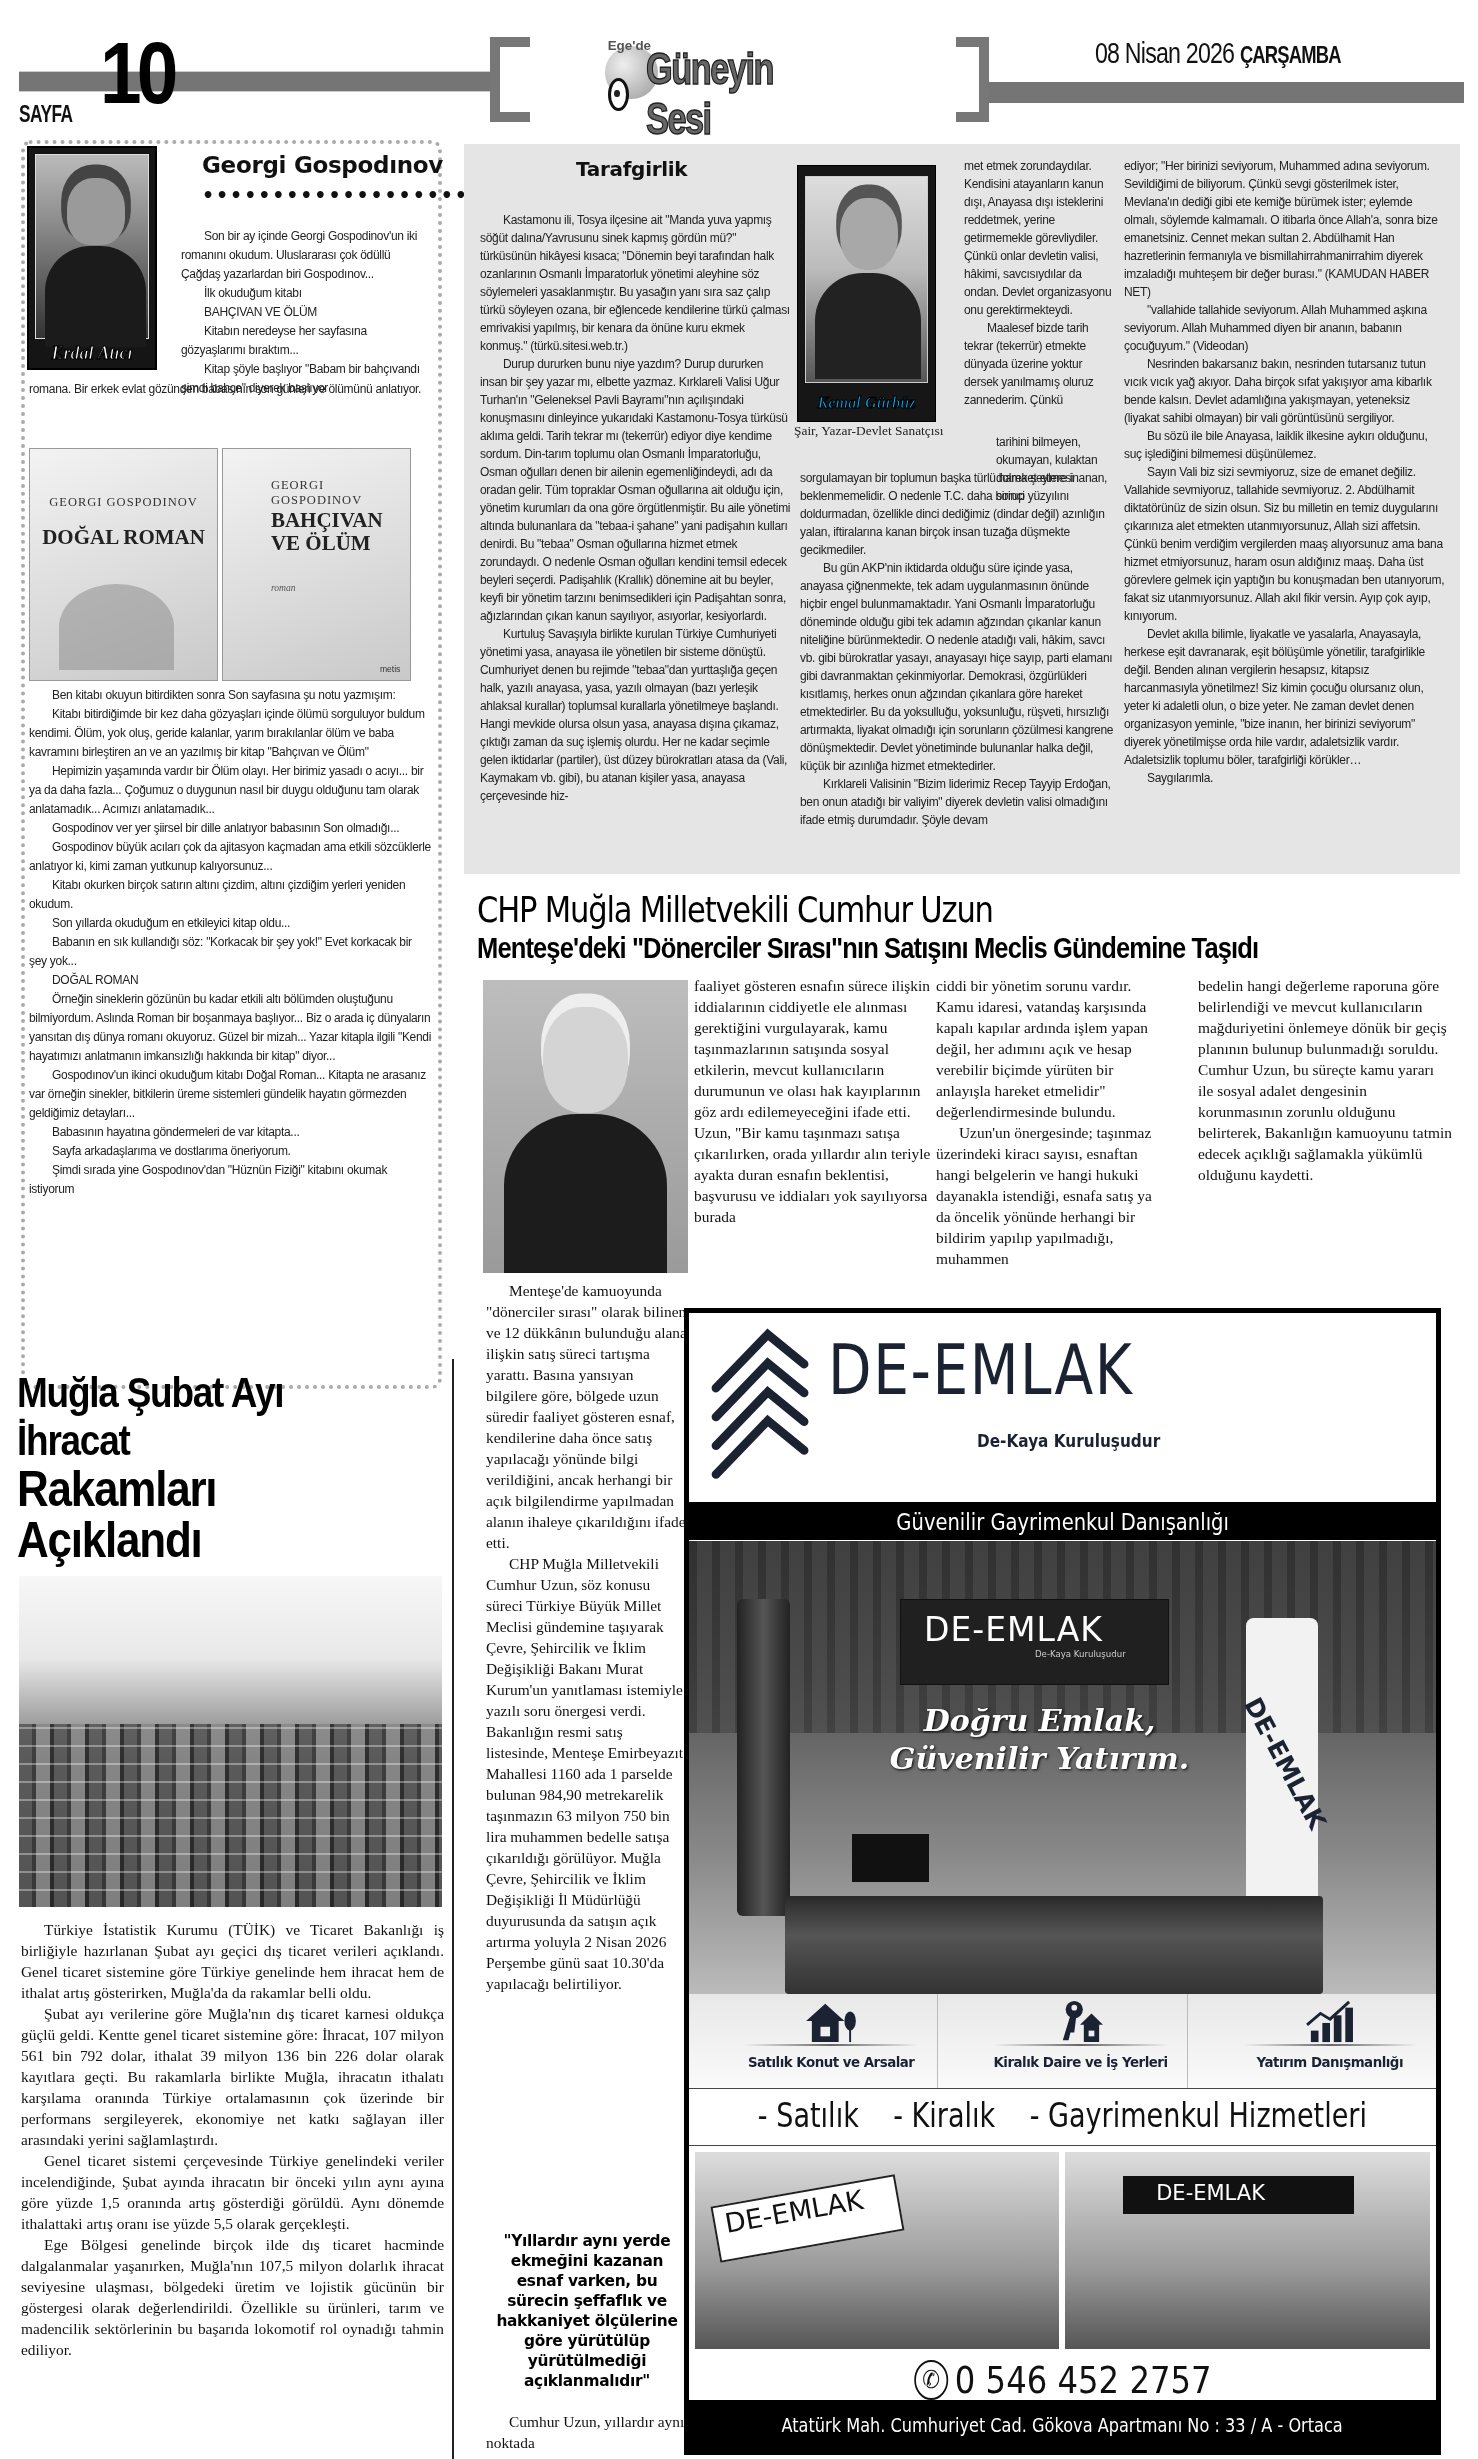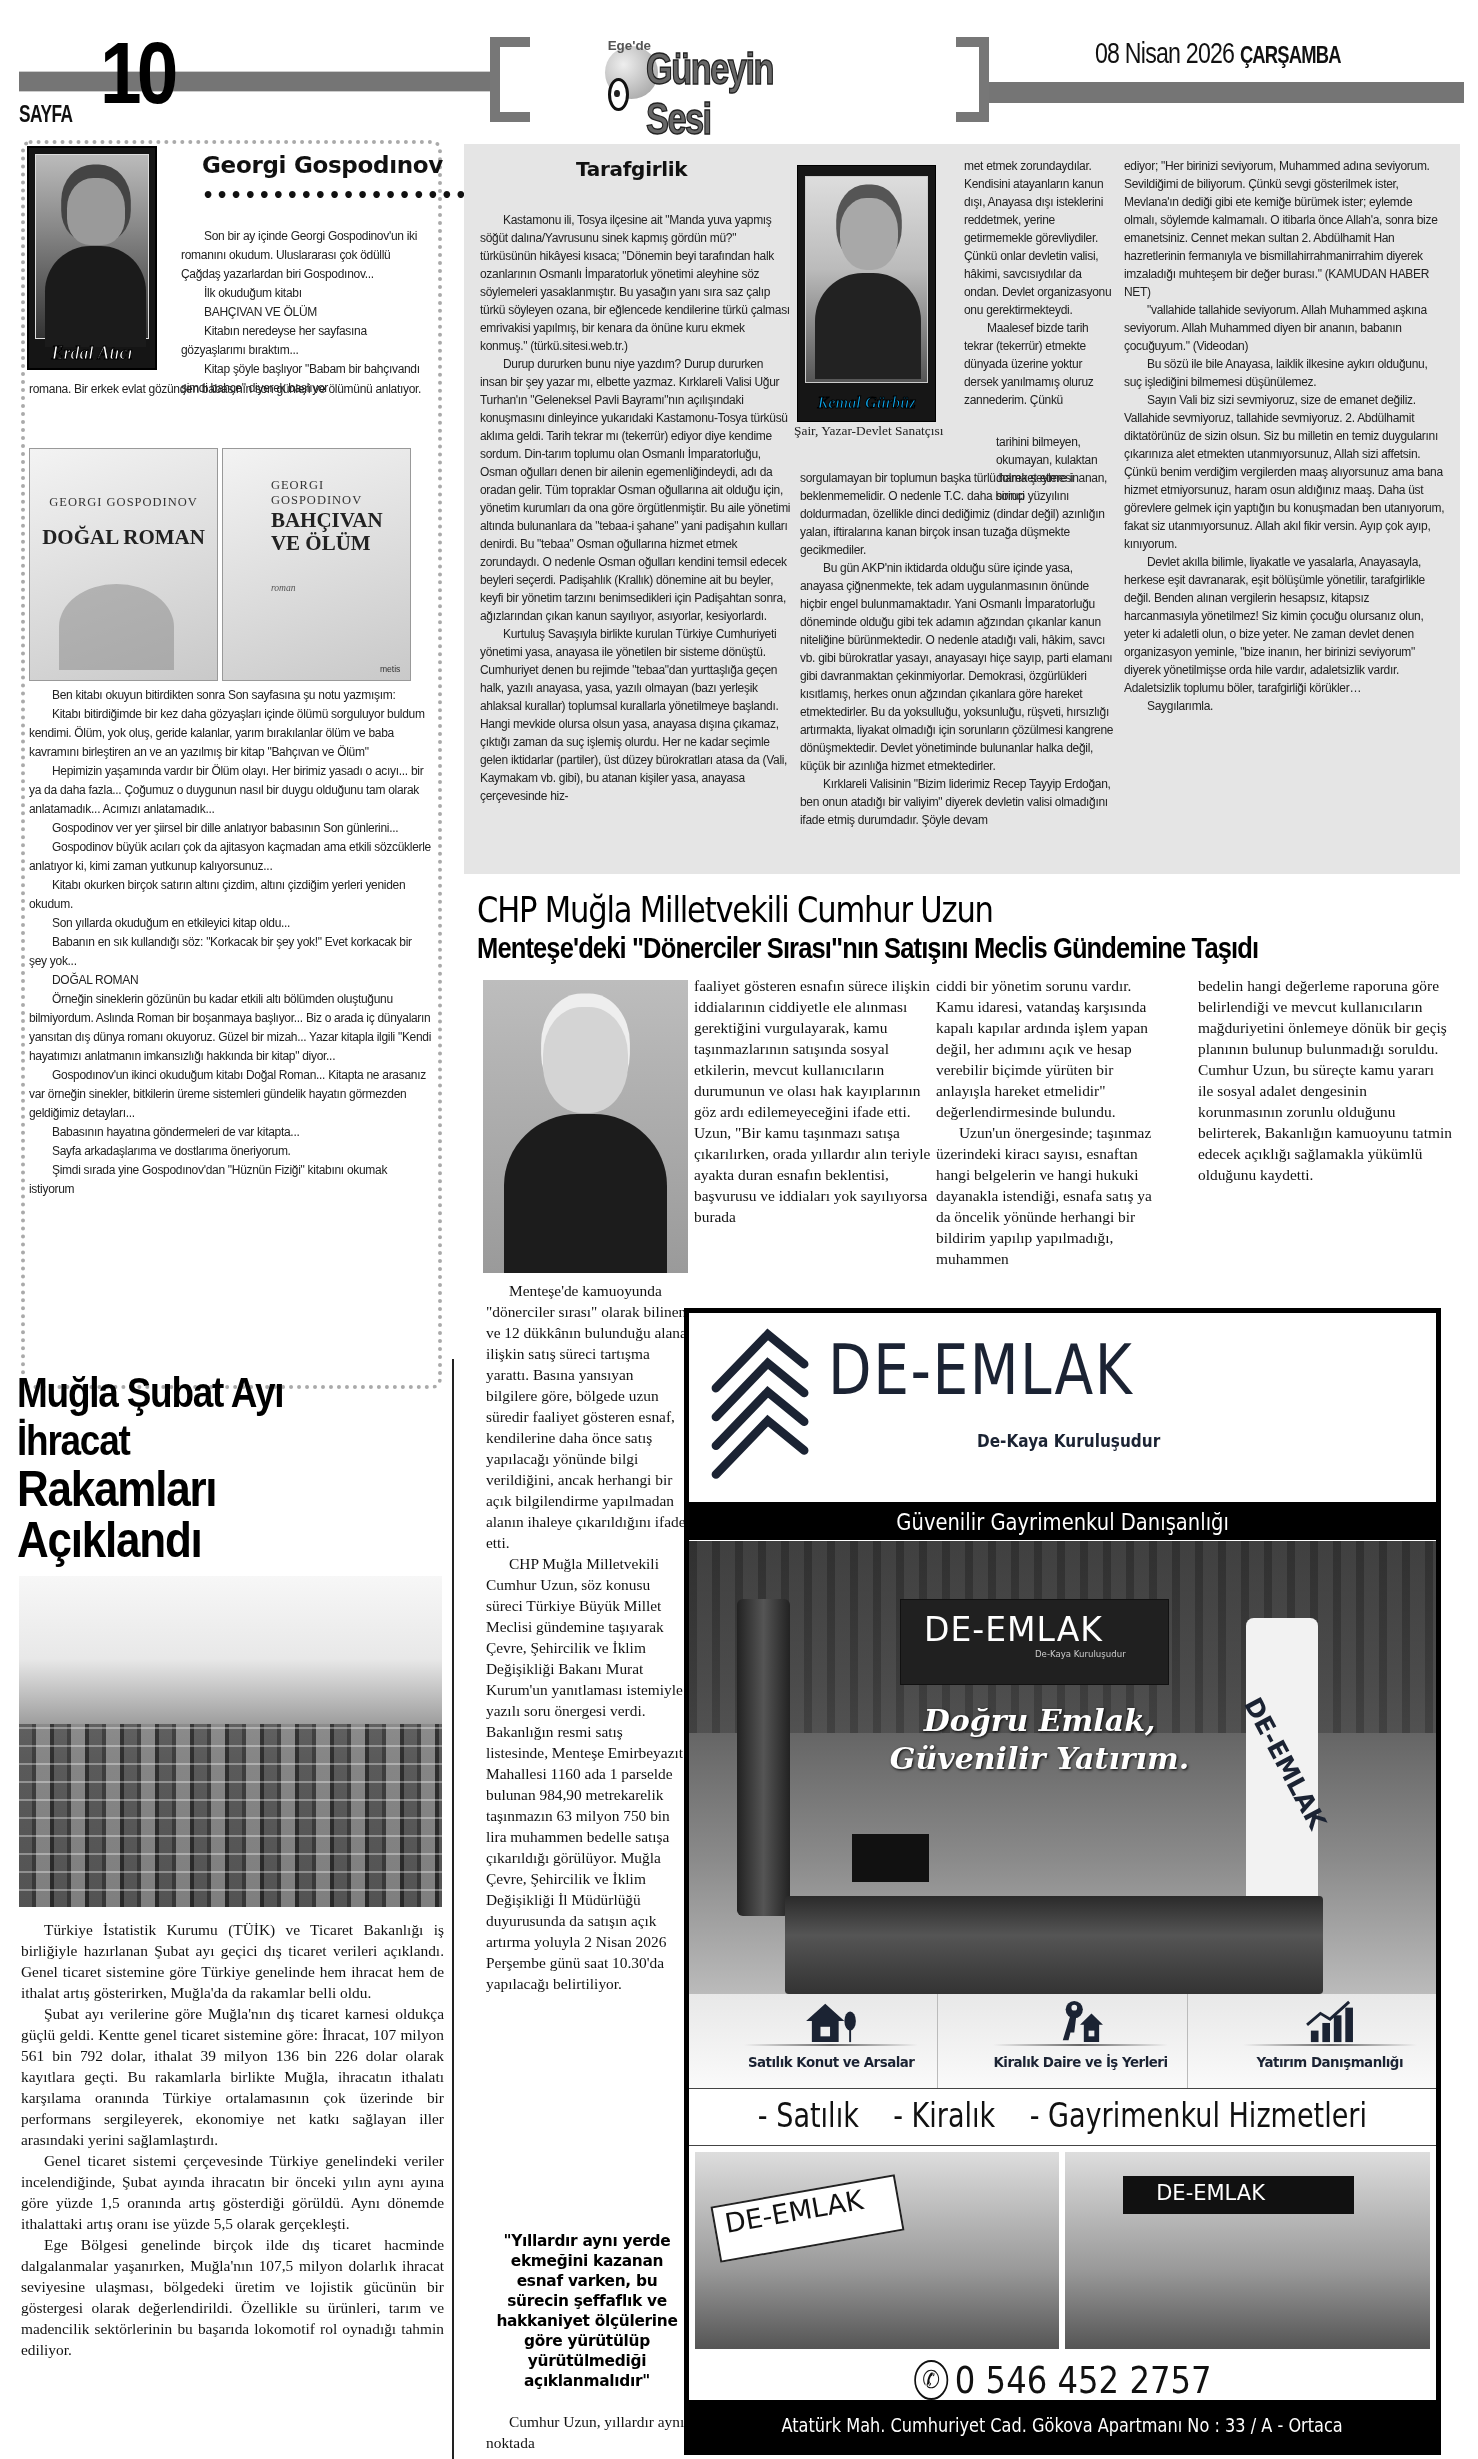--- a/index.html
+++ b/index.html
@@ -184,21 +184,21 @@
       <div class="book-title">BAHÇIVAN VE ÖLÜM</div>
       <div class="book-sub">roman</div>
       <div class="book-pub">metis</div>
     </div>
   </div>
 
   <div class="gos-text gos-text-c">
     <p>Ben kitabı okuyun bitirdikten sonra Son sayfasına şu notu yazmışım:</p>
     <p>Kitabı bitirdiğimde bir kez daha gözyaşları içinde ölümü sorguluyor buldum kendimi. Ölüm, yok oluş, geride kalanlar, yarım bırakılanlar ölüm ve baba kavramını birleştiren an ve an yazılmış bir kitap "Bahçıvan ve Ölüm"</p>
     <p>Hepimizin yaşamında vardır bir Ölüm olayı. Her birimiz yasadı o acıyı... bir ya da daha fazla... Çoğumuz o duygunun nasıl bir duygu olduğunu tam olarak anlatamadık... Acımızı anlatamadık...</p>
-    <p>Gospodinov ver yer şiirsel bir dille anlatıyor babasının Son günlerini...</p>
+    <p>Gospodinov ver yer şiirsel bir dille anlatıyor babasının Son olmadığı...</p>
     <p>Gospodinov büyük acıları çok da ajitasyon kaçmadan ama etkili sözcüklerle anlatıyor ki, kimi zaman yutkunup kalıyorsunuz...</p>
     <p>Kitabı okurken birçok satırın altını çizdim, altını çizdiğim yerleri yeniden okudum.</p>
     <p>Son yıllarda okuduğum en etkileyici kitap oldu...</p>
     <p>Babanın en sık kullandığı söz: "Korkacak bir şey yok!" Evet korkacak bir şey yok...</p>
     <p>DOĞAL ROMAN</p>
     <p>Örneğin sineklerin gözünün bu kadar etkili altı bölümden oluştuğunu bilmiyordum. Aslında Roman bir boşanmaya başlıyor... Biz o arada iç dünyaların yansıtan dış dünya romanı okuyoruz. Güzel bir mizah... Yazar kitapla ilgili "Kendi hayatımızı anlatmanın imkansızlığı hakkında bir kitap" diyor...</p>
     <p>Gospodınov'un ikinci okuduğum kitabı Doğal Roman... Kitapta ne arasanız var örneğin sinekler, bitkilerin üreme sistemleri gündelik hayatın görmezden geldiğimiz detayları...</p>
     <p>Babasının hayatına göndermeleri de var kitapta...</p>
     <p>Sayfa arkadaşlarıma ve dostlarıma öneriyorum.</p>
     <p>Şimdi sırada yine Gospodınov'dan "Hüznün Fiziği" kitabını okumak istiyorum</p>
@@ -241,20 +241,21 @@
     <p class="ni">tarihini bilmeyen, okumayan, kulaktan dolma şeylere inanan, sorup</p>
   </div>
   <div class="taraf-text taraf-col2c">
     <p class="ni">sorgulamayan bir toplumun başka türlü hareket etmesi beklenmemelidir. O nedenle T.C. daha birinci yüzyılını doldurmadan, özellikle dinci dediğimiz (dindar değil) azınlığın yalan, iftiralarına kanan birçok insan tuzağa düşmekte gecikmediler.</p>
     <p>Bu gün AKP'nin iktidarda olduğu süre içinde yasa, anayasa çiğnenmekte, tek adam uygulanmasının önünde hiçbir engel bulunmamaktadır. Yani Osmanlı İmparatorluğu döneminde olduğu gibi tek adamın ağzından çıkanlar kanun niteliğine bürünmektedir. O nedenle atadığı vali, hâkim, savcı vb. gibi bürokratlar yasayı, anayasayı hiçe sayıp, parti elamanı gibi davranmaktan çekinmiyorlar. Demokrasi, özgürlükleri kısıtlamış, herkes onun ağzından çıkanlara göre hareket etmektedirler. Bu da yoksulluğu, yoksunluğu, rüşveti, hırsızlığı artırmakta, liyakat olmadığı için sorunların çözülmesi kangrene dönüşmektedir. Devlet yönetiminde bulunanlar halka değil, küçük bir azınlığa hizmet etmektedirler.</p>
     <p>Kırklareli Valisinin "Bizim liderimiz Recep Tayyip Erdoğan, ben onun atadığı bir valiyim" diyerek devletin valisi olmadığını ifade etmiş durumdadır. Şöyle devam</p>
   </div>
   <div class="taraf-text taraf-col3">
     <p class="ni">ediyor; "Her birinizi seviyorum, Muhammed adına seviyorum. Sevildiğimi de biliyorum. Çünkü sevgi gösterilmek ister, Mevlana'ın dediği gibi ete kemiğe bürümek ister; eylemde olmalı, söylemde kalmamalı. O itibarla önce Allah'a, sonra bize emanetsiniz. Cennet mekan sultan 2. Abdülhamit Han hazretlerinin fermanıyla ve bismillahirrahmanirrahim diyerek imzaladığı muhteşem bir değer burası." (KAMUDAN HABER NET)</p>
     <p>"vallahide tallahide seviyorum. Allah Muhammed aşkına seviyorum. Allah Muhammed diyen bir ananın, babanın çocuğuyum." (Videodan)</p>
+    <p>Nesrinden bakarsanız bakın, nesrinden tutarsanız tutun vıcık vıcık yağ akıyor. Daha birçok sıfat yakışıyor ama kibarlık bende kalsın. Devlet adamlığına yakışmayan, yeteneksiz (liyakat sahibi olmayan) bir vali görüntüsünü sergiliyor.</p>
     <p>Bu sözü ile bile Anayasa, laiklik ilkesine aykırı olduğunu, suç işlediğini bilmemesi düşünülemez.</p>
     <p>Sayın Vali biz sizi sevmiyoruz, size de emanet değiliz. Vallahide sevmiyoruz, tallahide sevmiyoruz. 2. Abdülhamit diktatörünüz de sizin olsun. Siz bu milletin en temiz duygularını çıkarınıza alet etmekten utanmıyorsunuz, Allah sizi affetsin. Çünkü benim verdiğim vergilerden maaş alıyorsunuz ama bana hizmet etmiyorsunuz, haram osun aldığınız maaş. Daha üst görevlere gelmek için yaptığın bu konuşmadan ben utanıyorum, fakat siz utanmıyorsunuz. Allah akıl fikir versin. Ayıp çok ayıp, kınıyorum.</p>
     <p>Devlet akılla bilimle, liyakatle ve yasalarla, Anayasayla, herkese eşit davranarak, eşit bölüşümle yönetilir, tarafgirlikle değil. Benden alınan vergilerin hesapsız, kitapsız harcanmasıyla yönetilmez! Siz kimin çocuğu olursanız olun, yeter ki adaletli olun, o bize yeter. Ne zaman devlet denen organizasyon yeminle, "bize inanın, her birinizi seviyorum" diyerek yönetilmişse orda hile vardır, adaletsizlik vardır. Adaletsizlik toplumu böler, tarafgirliği körükler…</p>
     <p>Saygılarımla.</p>
   </div>
 </section>
 
 <section>
   <h1 class="chp-head1">CHP Muğla Milletvekili Cumhur Uzun</h1>
   <h2 class="chp-head2">Menteşe'deki "Dönerciler Sırası"nın Satışını Meclis Gündemine Taşıdı</h2>

